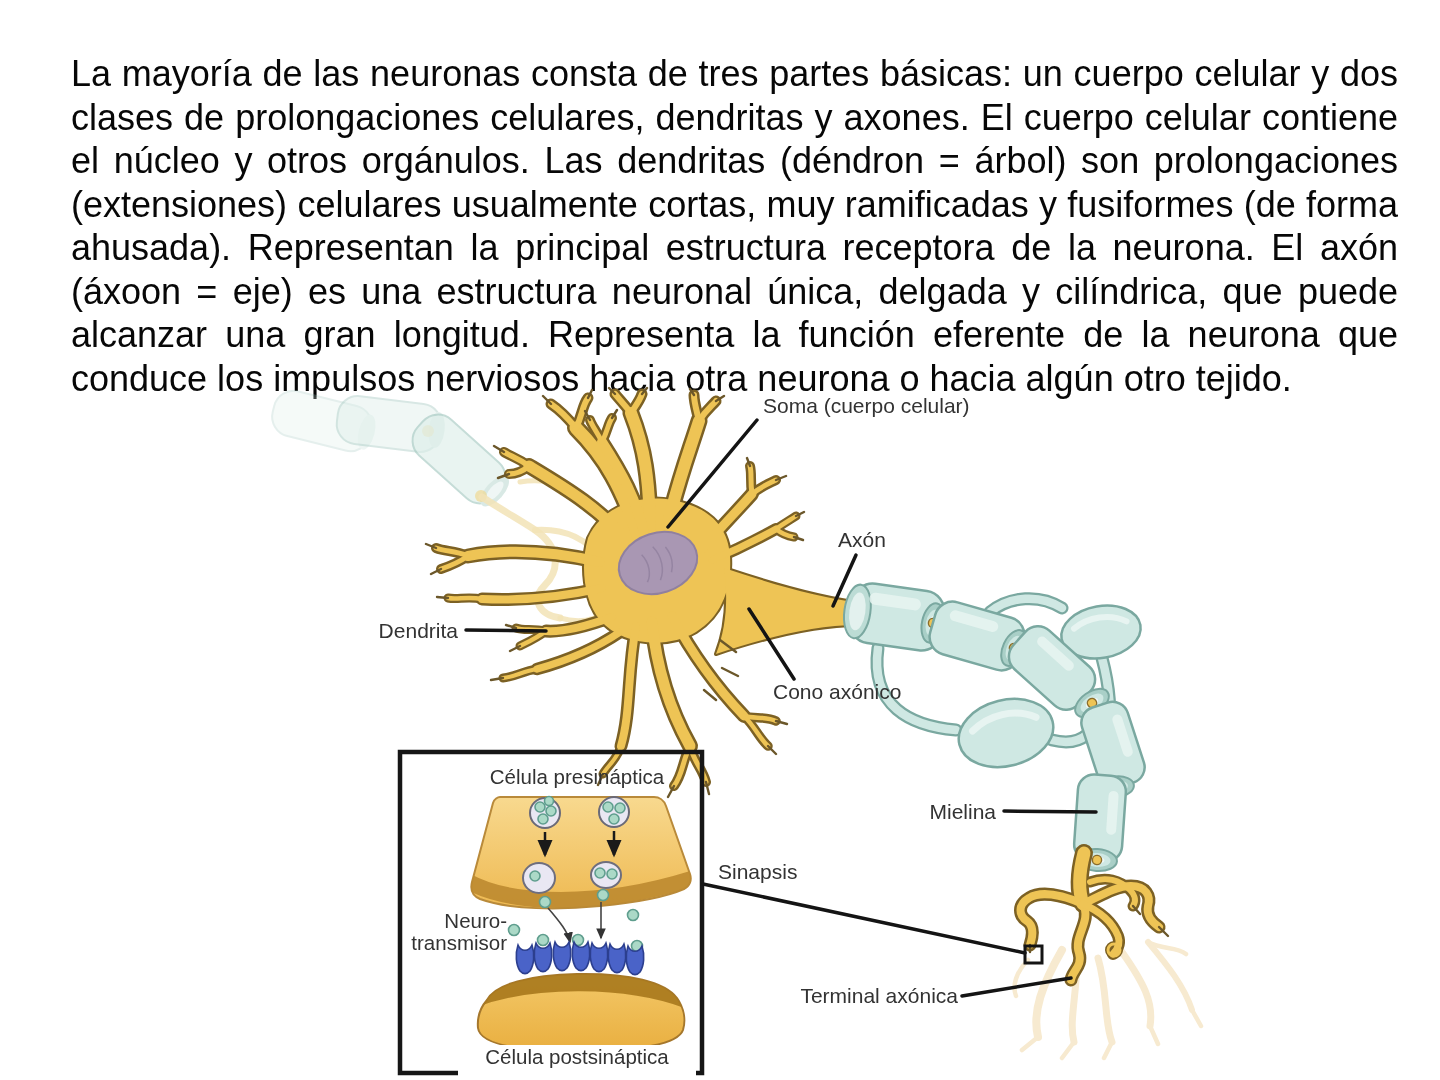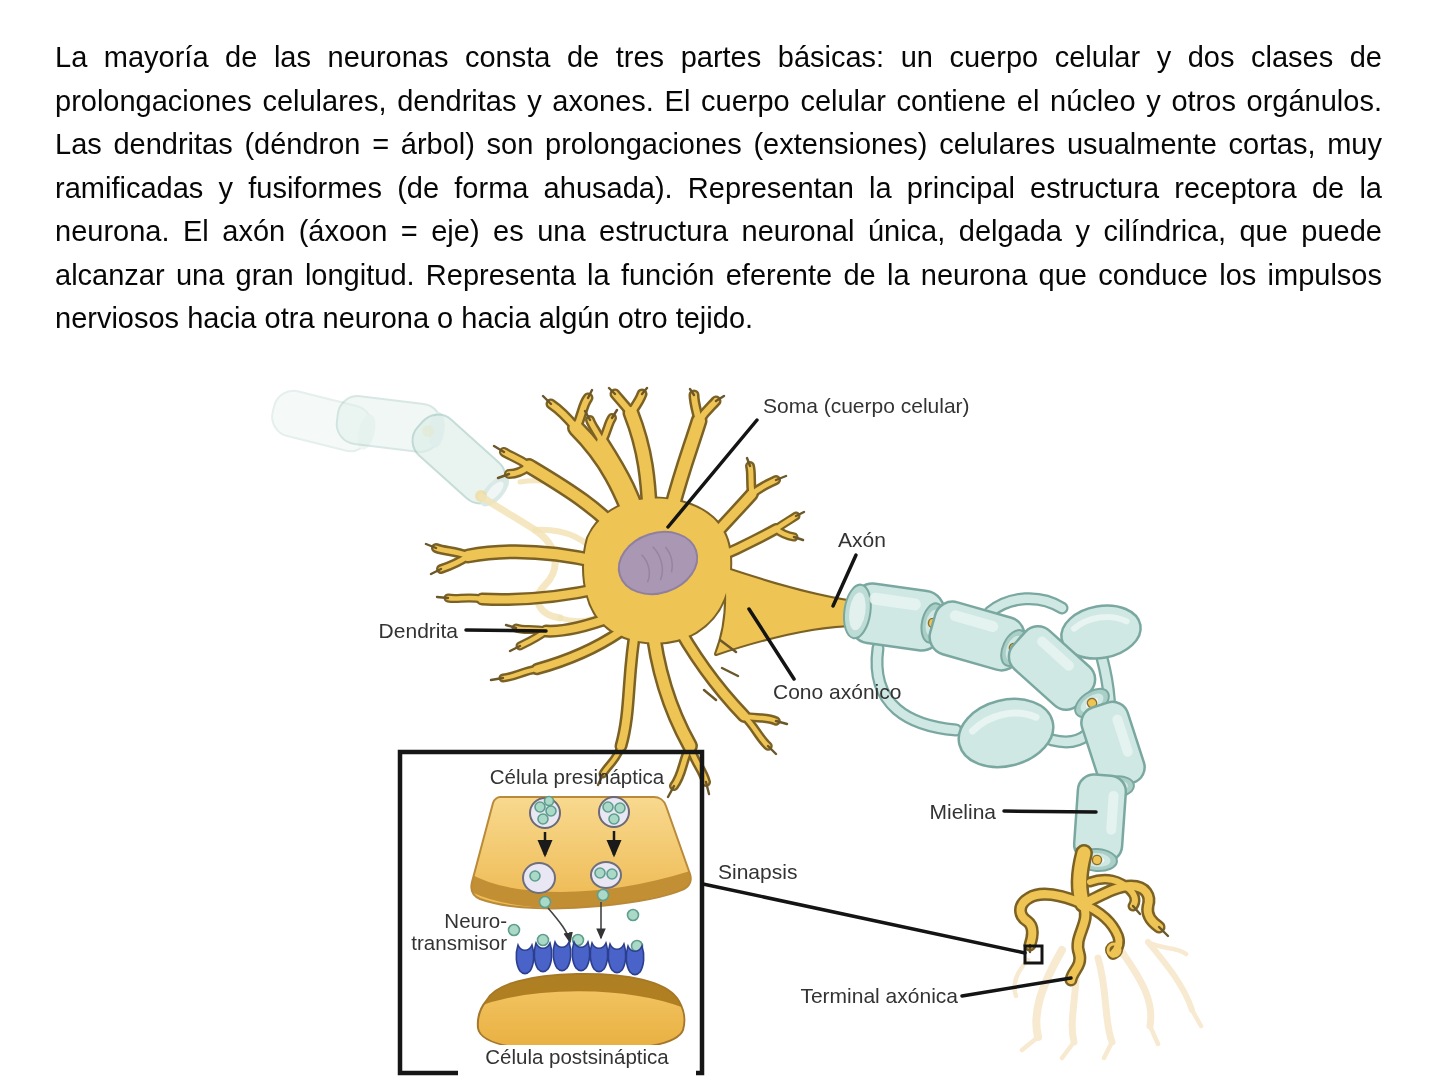--- a/index.html
+++ b/index.html
@@ -1,19 +1,19 @@
 <!DOCTYPE html>
 <html><head>
 <meta charset="utf-8">
 <style>
   html,body{margin:0;padding:0;background:#ffffff;}
   .page{position:relative;width:1440px;height:1080px;overflow:hidden;background:#fff;
         font-family:"Liberation Sans","DejaVu Sans",sans-serif;}
-  .intro{position:absolute;left:55px;top:36px;width:1327px;font-size:29px;line-height:43.5px;
-         color:#070707;text-align:justify;margin:0;}
+  .intro{position:absolute;left:55px;top:36px;width:1327px;font-size:36px;line-height:43.5px;
+         color:#070707;text-align:justify;margin:16px;}
   svg.diagram{position:absolute;left:0;top:385px;}
   
   .o{stroke:#7c6124;fill:none;stroke-linecap:round;stroke-linejoin:round;}
   .f{stroke:#eec455;fill:none;stroke-linecap:round;stroke-linejoin:round;}
   .tw{stroke:#6b572a;stroke-width:2.4;fill:none;stroke-linecap:round;}
   .gf{stroke:#f7ead0;fill:none;stroke-linecap:round;stroke-linejoin:round;}
   .pw{stroke:#f2e3b6;fill:none;stroke-linecap:round;opacity:.85;}
   
   .my{fill:#cfe8e3;stroke:#7aa8a0;stroke-width:2.5;}
   .my2{fill:#dceee9;stroke:#a3c8c0;stroke-width:2;}

